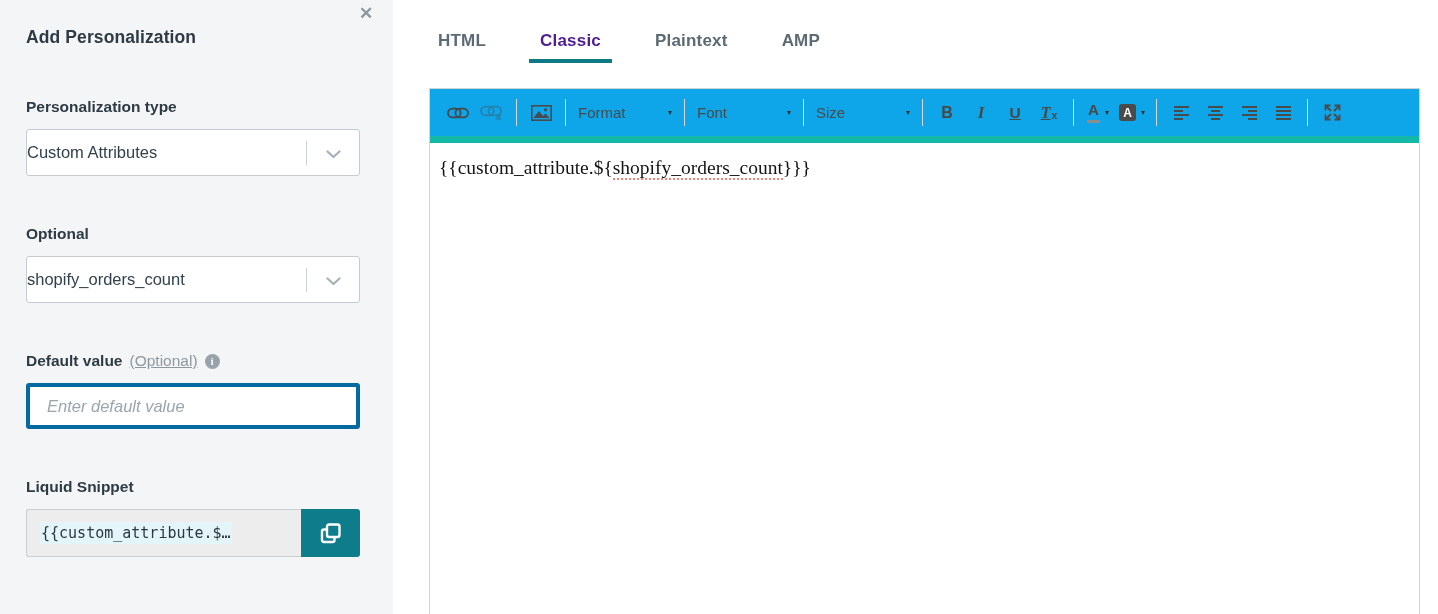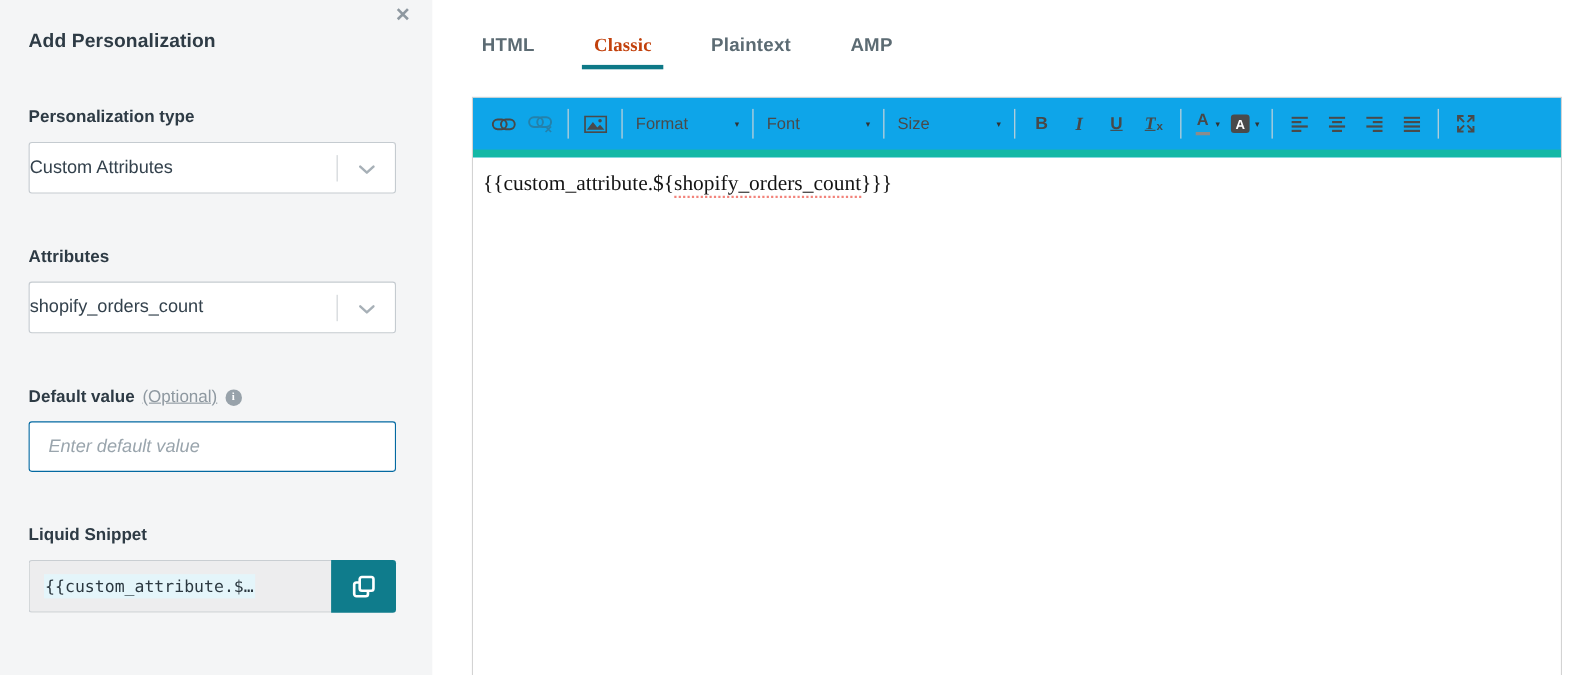--- a/index.html
+++ b/index.html
@@ -19,38 +19,38 @@
     font-size:16.5px; color:#33414c; cursor:pointer; }
   .select-divider { position:absolute; right:52px; top:11px; width:1px; height:24px; background:#ccd1d5; }
   .select-chev { position:absolute; right:18px; top:20px; }
   .default-row { position:absolute; top:352px; left:26px; display:flex; align-items:center; gap:7px; }
   .default-row .lbl { font-size:15.5px; font-weight:700; color:#2e3b45; }
   .default-row .optional { font-size:15.5px; font-weight:400; color:#8e98a0;text-decoration:underline; }
   .info-dot { width:15px; height:15px; border-radius:50%; background:#98a2aa; color:#fff;
     font-size:10px; font-weight:700; font-family:"Liberation Serif", serif;
     display:flex; align-items:center; justify-content:center; cursor:pointer; }
   .text-input { position:absolute; top:383px; left:26px; width:334px; height:46px;
-    border:1px solid #0369a1; border-radius:3px; padding:0 17px; font-size:16.5px;
+    border:4px solid #0369a1; border-radius:3px; padding:0 17px; font-size:16.5px;
     color:#33414c; background:#fff; outline:none; font-family:"Liberation Sans",sans-serif; }
   .text-input::placeholder { color:#9aa5ad; font-style:italic; opacity:1; }
   .snippet-row { position:absolute; top:509px; left:26px; width:334px; height:48px; display:flex; }
   .snippet-field { flex:1; min-width:0; background:#ededee; border:1px solid #c9ced2;
     border-right:none; border-radius:3px 0 0 3px; display:flex; align-items:center;
     padding-left:13px; overflow:hidden; }
   .snippet-field code { font-family:"DejaVu Sans Mono", monospace; font-size:15px;
     color:#2b3840; background:#e4f5fa; padding:2px 1px; white-space:nowrap; }
   .copy-btn { width:59px; height:48px; background:#0f7c8c; border:none; border-radius:0 3px 3px 0;
     display:flex; align-items:center; justify-content:center; cursor:pointer; }
 
   
   .main { position:absolute; left:429px; top:0; width:1074px; height:614px; }
   .tabs { position:absolute; left:9px; top:31px; display:flex; gap:54px; }
   .tab { font-size:17px; font-weight:700; color:#5c6b73; padding-bottom:12px;
     position:relative; cursor:pointer; letter-spacing:.2px; }
-  .tab.active { color:#c2410c;font-family:Liberation Serif, serif; }
+  .tab.active { color:#4c1d95; }
   .tab.active::after { content:""; position:absolute; left:-11px; right:-11px; bottom:0;
     height:4px; background:#0e7987; }
 
   .editor { position:absolute; left:0; top:88px; width:991px; height:540px;
     border:1px solid #d3d3d3; background:#fff; }
   .toolbar { height:54px; border-bottom:7px solid #14b8a6; background:#0ea5e9;
     display:flex; align-items:center; padding:0 11px; }
   .tbtn { height:30px; min-width:30px; display:flex; align-items:center; justify-content:center;
     color:#484848; cursor:pointer; border-radius:2px; margin:0 2px; }
   .tbtn.disabled { opacity:.38; cursor:default; }
@@ -87,21 +87,21 @@
   <div class="select" style="top:129px;">
     <span>Custom Attributes</span>
     <span class="select-divider"></span>
     <span class="select-chev">
       <svg width="15" height="9" viewBox="0 0 15 9" fill="none" stroke="#a7b0b7" stroke-width="2.2" stroke-linecap="round" stroke-linejoin="round">
           <polyline points="1.5,1.5 7.5,7 13.5,1.5"></polyline>
         </svg>
     </span>
   </div>
 
-  <div class="field-label" style="top:225px;">Attributes</div>
+  <div class="field-label" style="top:225px;">Optional</div>
   <div class="select" style="top:256px;">
     <span>shopify_orders_count</span>
     <span class="select-divider"></span>
     <span class="select-chev">
       <svg width="15" height="9" viewBox="0 0 15 9" fill="none" stroke="#a7b0b7" stroke-width="2.2" stroke-linecap="round" stroke-linejoin="round">
           <polyline points="1.5,1.5 7.5,7 13.5,1.5"></polyline>
         </svg>
     </span>
   </div>
 

